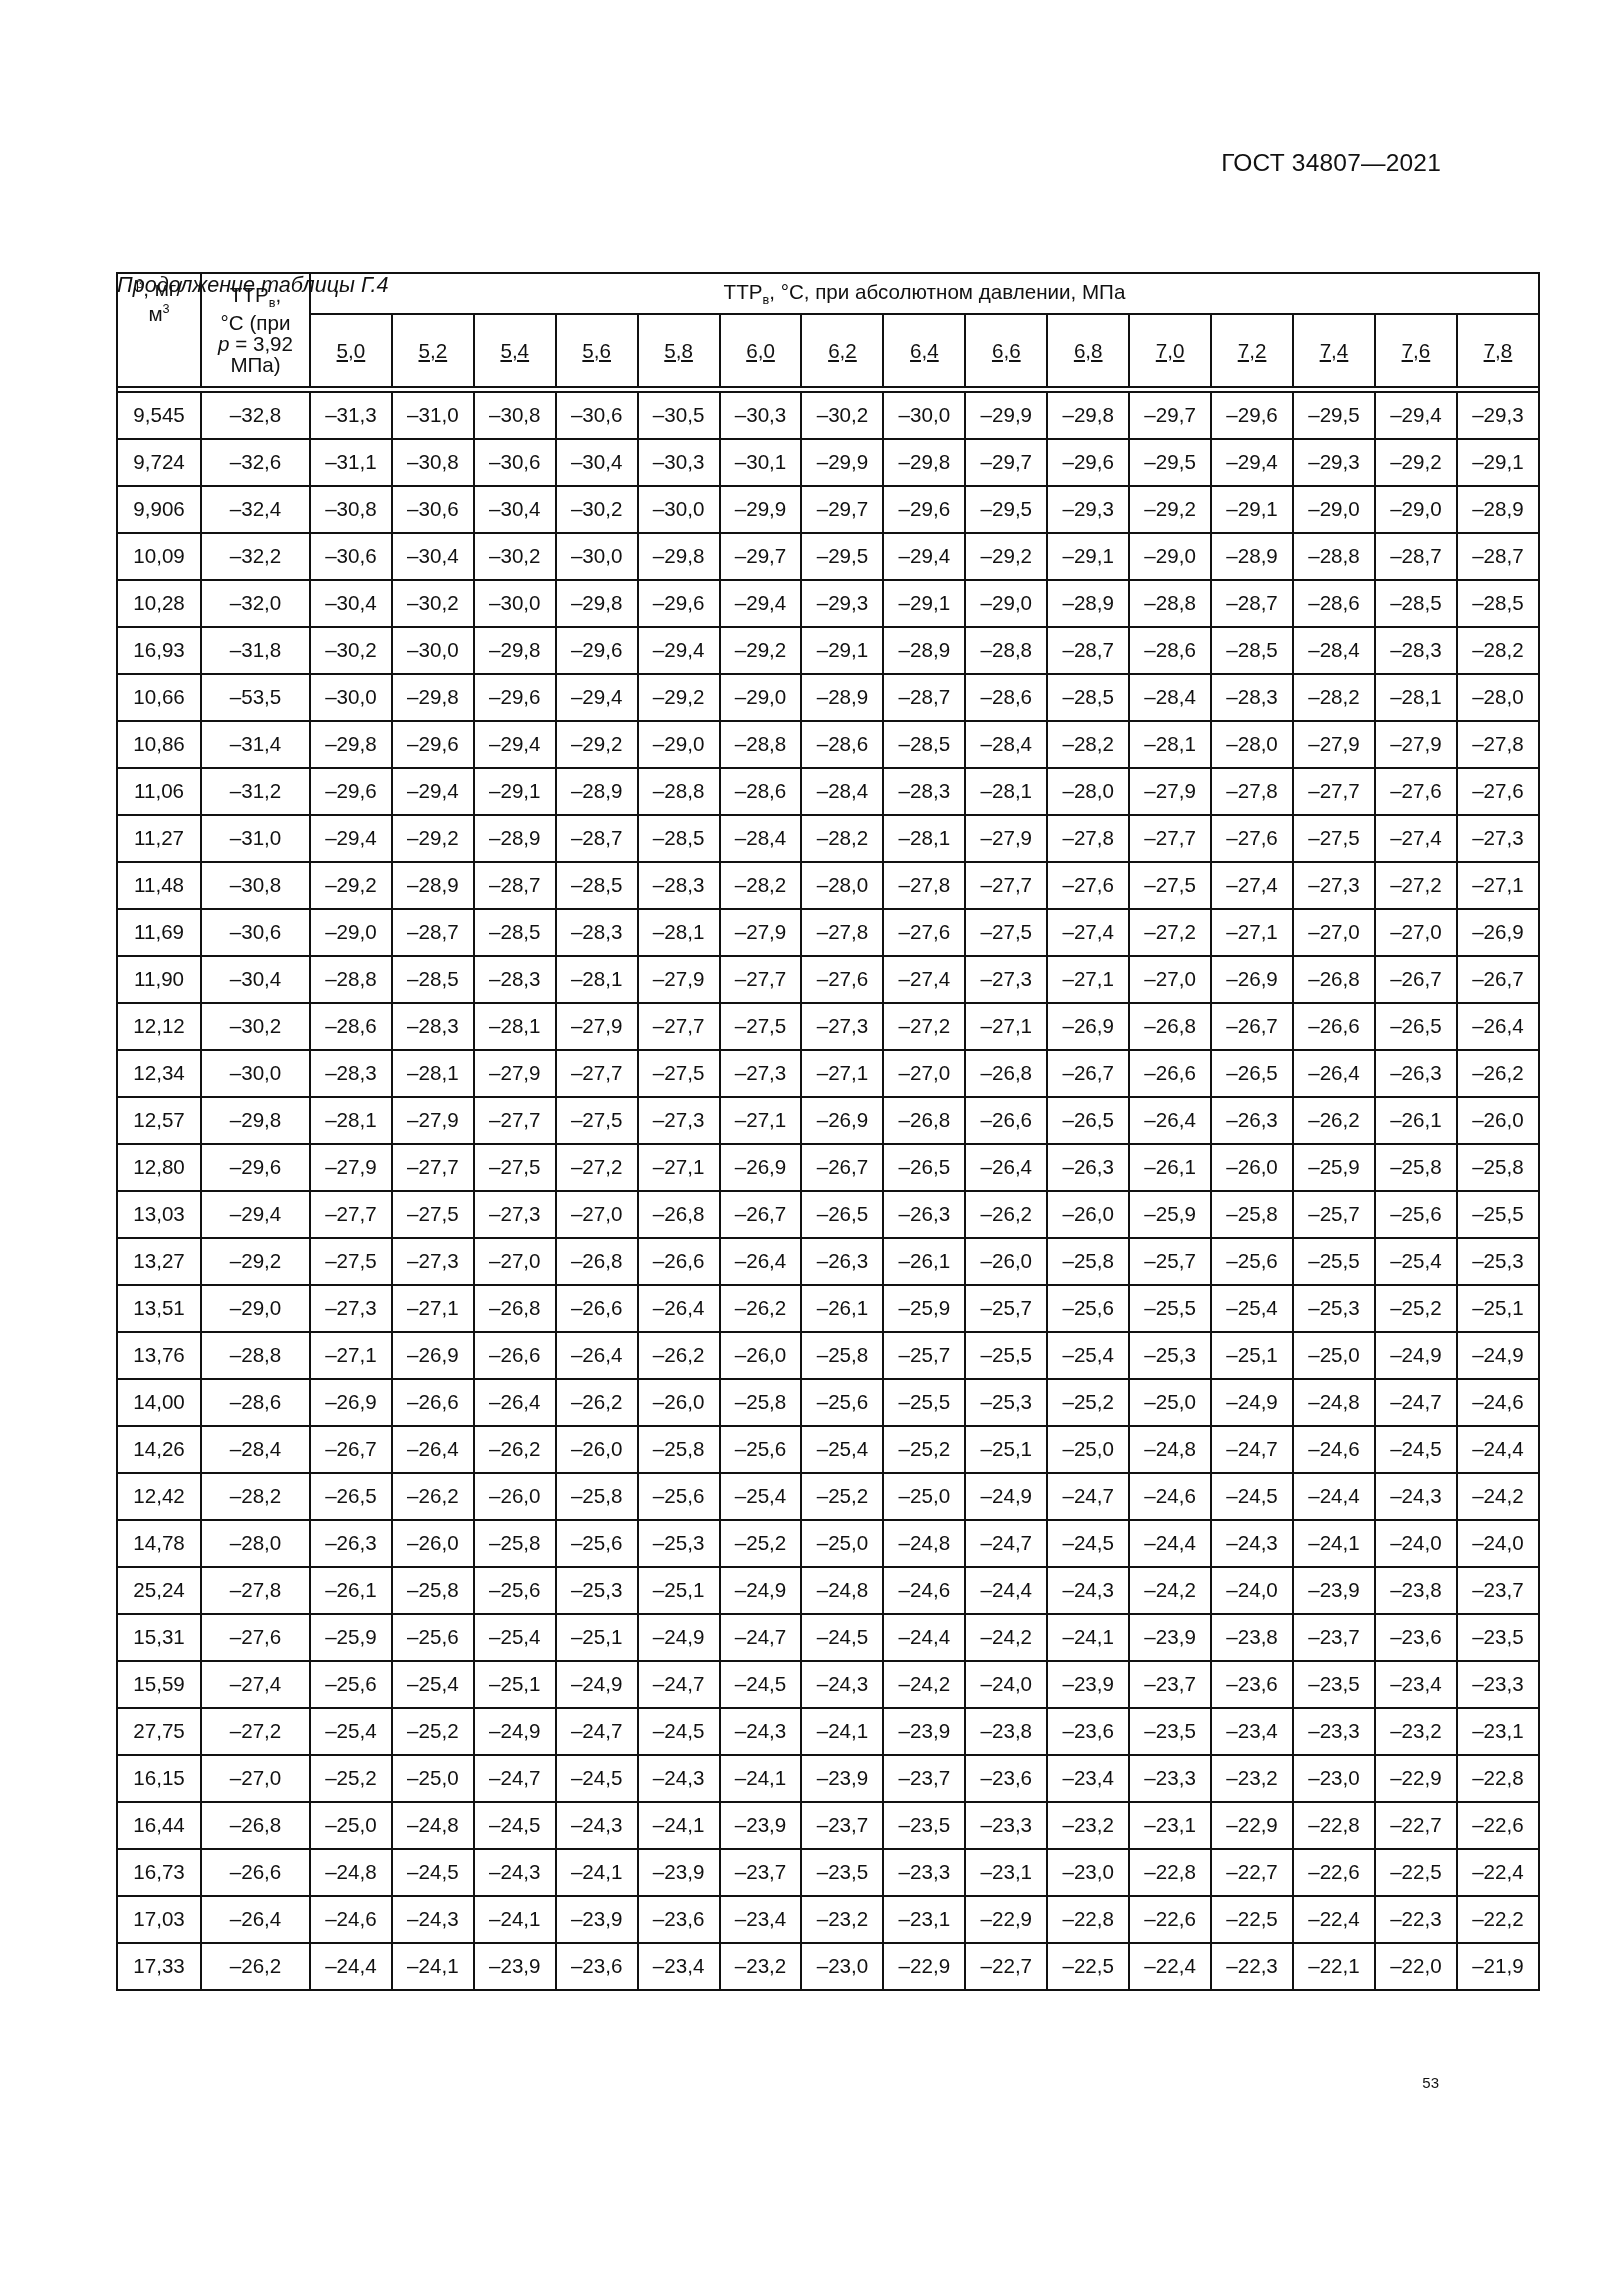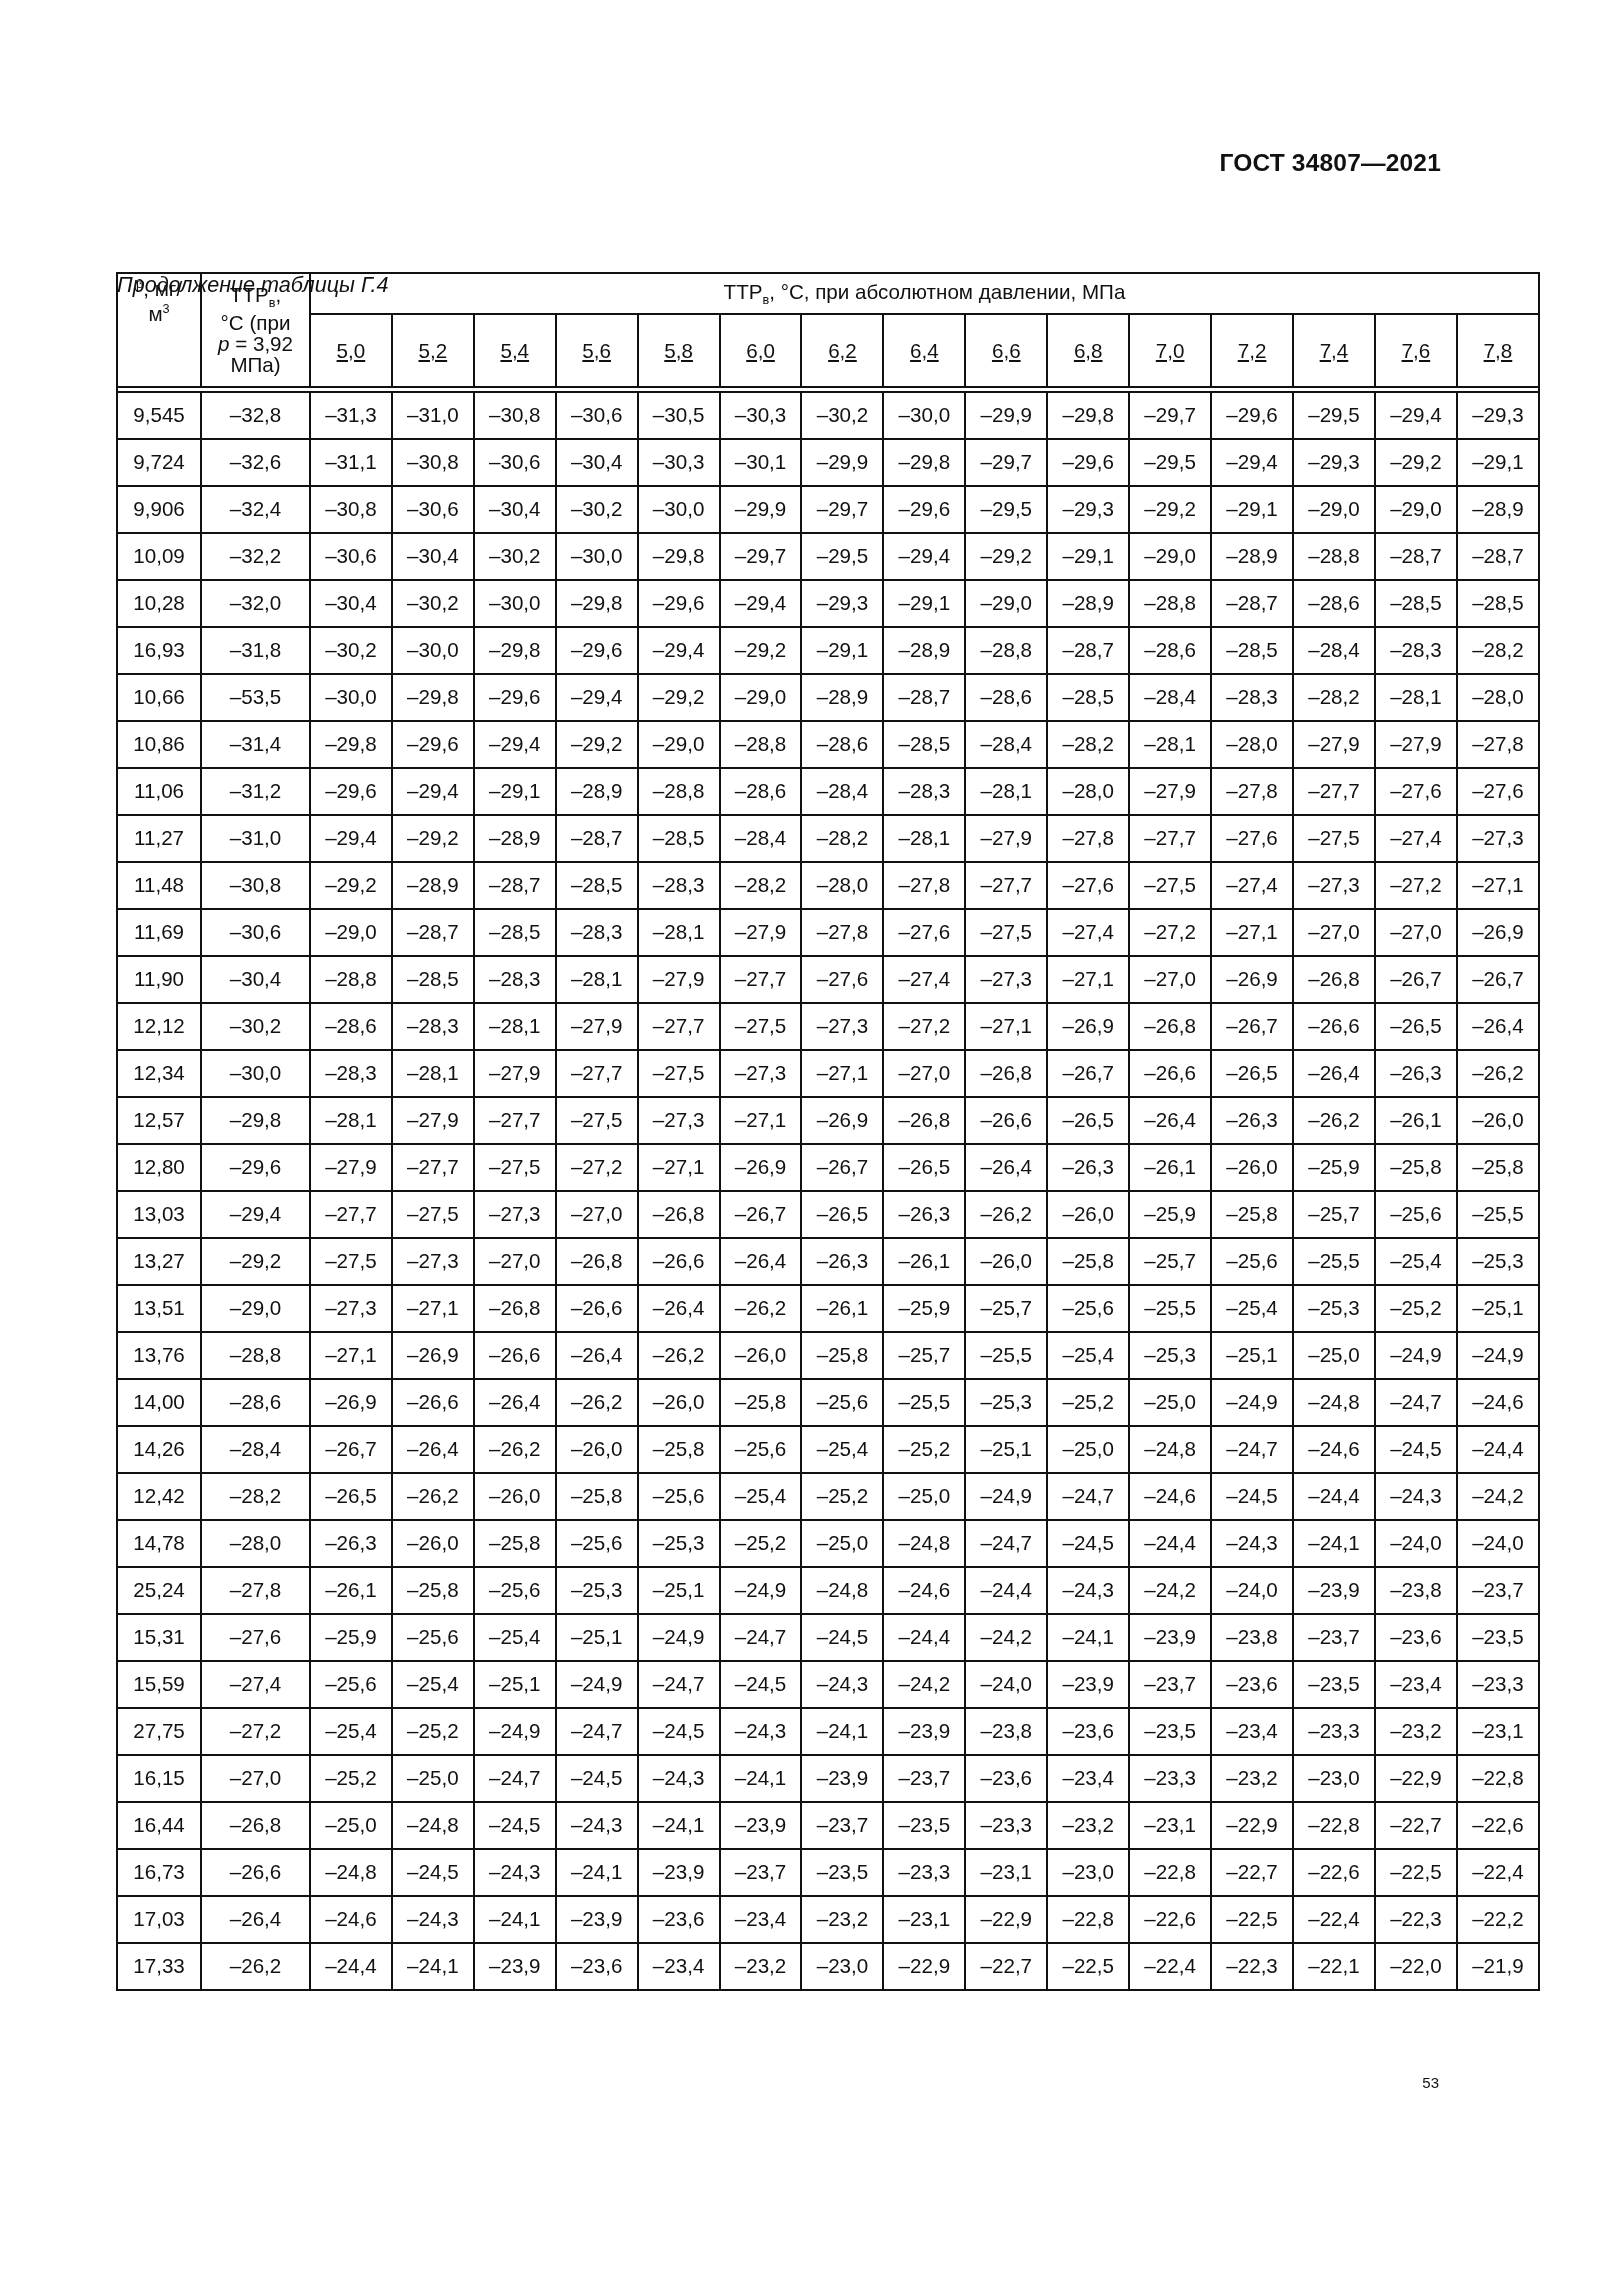--- a/index.html
+++ b/index.html
@@ -2,21 +2,21 @@
 <html><head>
 <meta charset="utf-8">
 <style>
   html, body { margin: 0; padding: 0; background: #ffffff; }
   body {
     width: 1621px; height: 2293px; position: relative; overflow: hidden;
     font-family: "Liberation Sans", "DejaVu Sans", sans-serif; color: #111;
   }
   .doc-code {
     position: absolute; top: 149px; right: 180px;
-    font-weight: bold; font-size: 24.5px; letter-spacing: 0.2px;
+    font-weight: normal; font-size: 24.5px; letter-spacing: 0.2px;
   }
   .caption {
     position: absolute; top: 225px; left: 117px;
     font-style: italic; font-size: 21.6px; margin-top: 47px;
   }
   .page-number {
     position: absolute; top: 2074px; right: 182px;
     font-size: 15px;
   }
   table.data {

